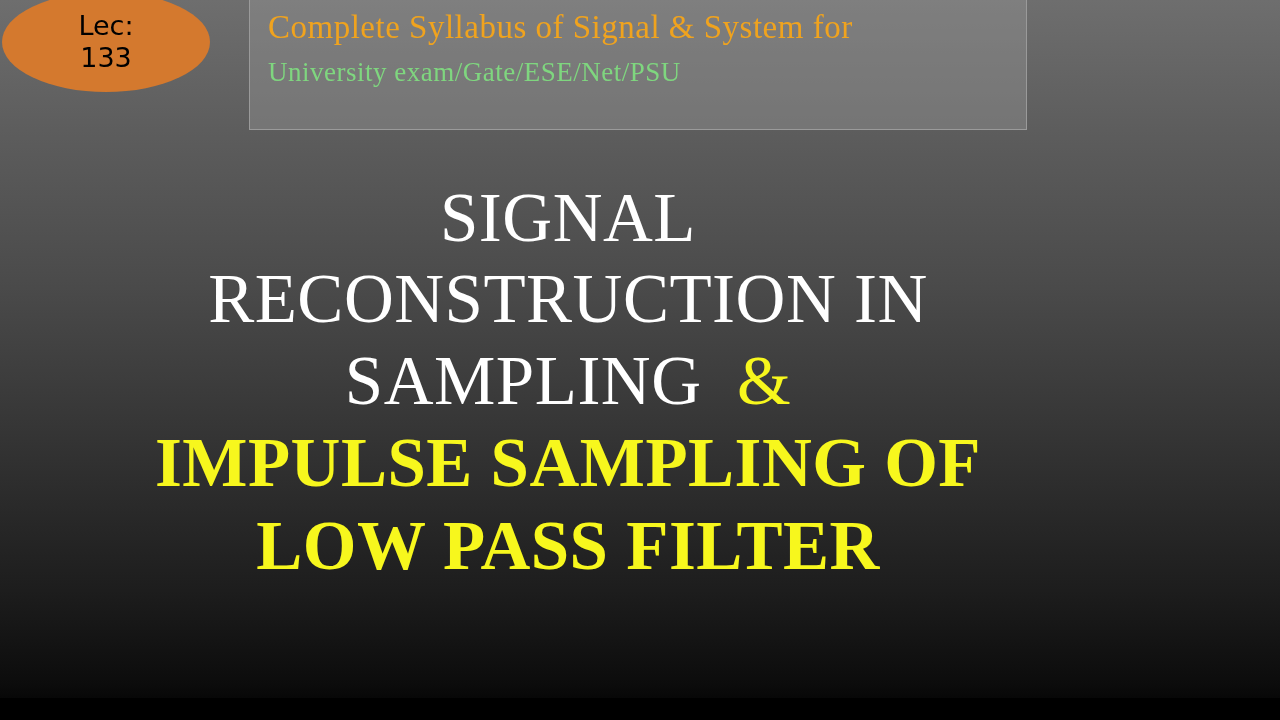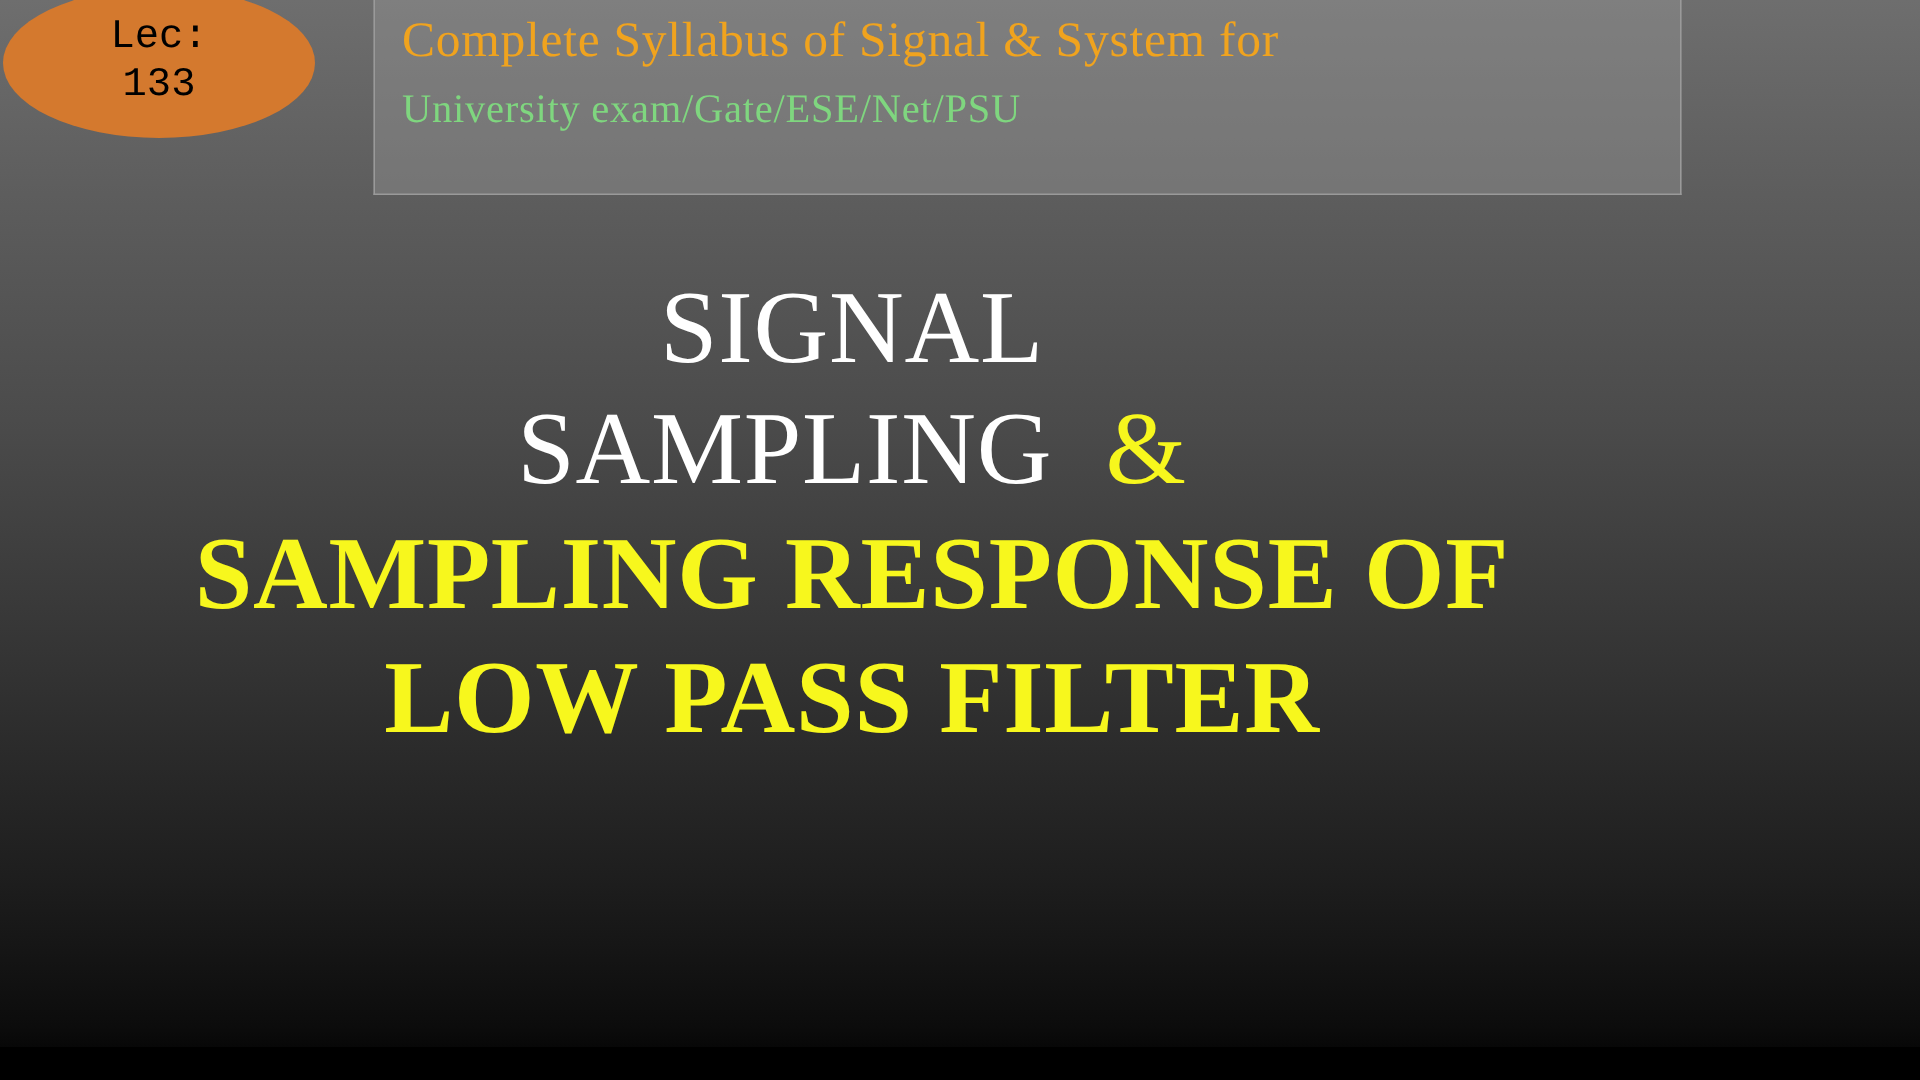--- a/index.html
+++ b/index.html
@@ -35,27 +35,26 @@
     flex-direction: column;
     align-items: center;
     justify-content: center;
     color: #000000;
     font-family: "DejaVu Sans", sans-serif;
     font-size: 27px;
     line-height: 1.18;
   }
   #lec-badge .lec-line {
     display: block;
-    font-family: Liberation Mono, monospace;
   }
   #syllabus-box {
     position: absolute;
     left: 249px;
     top: 0px;
-    width: 872px;
+    width: 778px;
     height: 130px;
     background: rgba(150,150,150,0.42);
     border: 1px solid #9a9a9a;
     border-top: none;
     box-sizing: border-box;
     padding: 2px 14px 2px 18px;
   }
   .syll-line1 {
     color: #f0a31e;
     font-size: 33px;
@@ -107,19 +106,20 @@
     <div class="syll-line2">University exam/Gate/ESE/Net/PSU</div>
   </div>
 
   <div id="lec-badge">
     <span class="lec-line">Lec:</span>
     <span class="lec-line">133</span>
   </div>
 
   <div id="title-block">
     <div class="title-line">SIGNAL</div>
+    <div class="title-line">RECONSTRUCTION IN</div>
     <div class="title-line"><span class="nowrap">SAMPLING</span>&nbsp; <span class="accent">&amp;</span></div>
-    <div class="title-line-yellow">SAMPLING RESPONSE OF</div>
+    <div class="title-line-yellow">IMPULSE SAMPLING OF</div>
     <div class="title-line-yellow">LOW PASS FILTER</div>
   </div>
 
   <div id="bottom-bar"></div>
 </div>
 
 </body></html>

